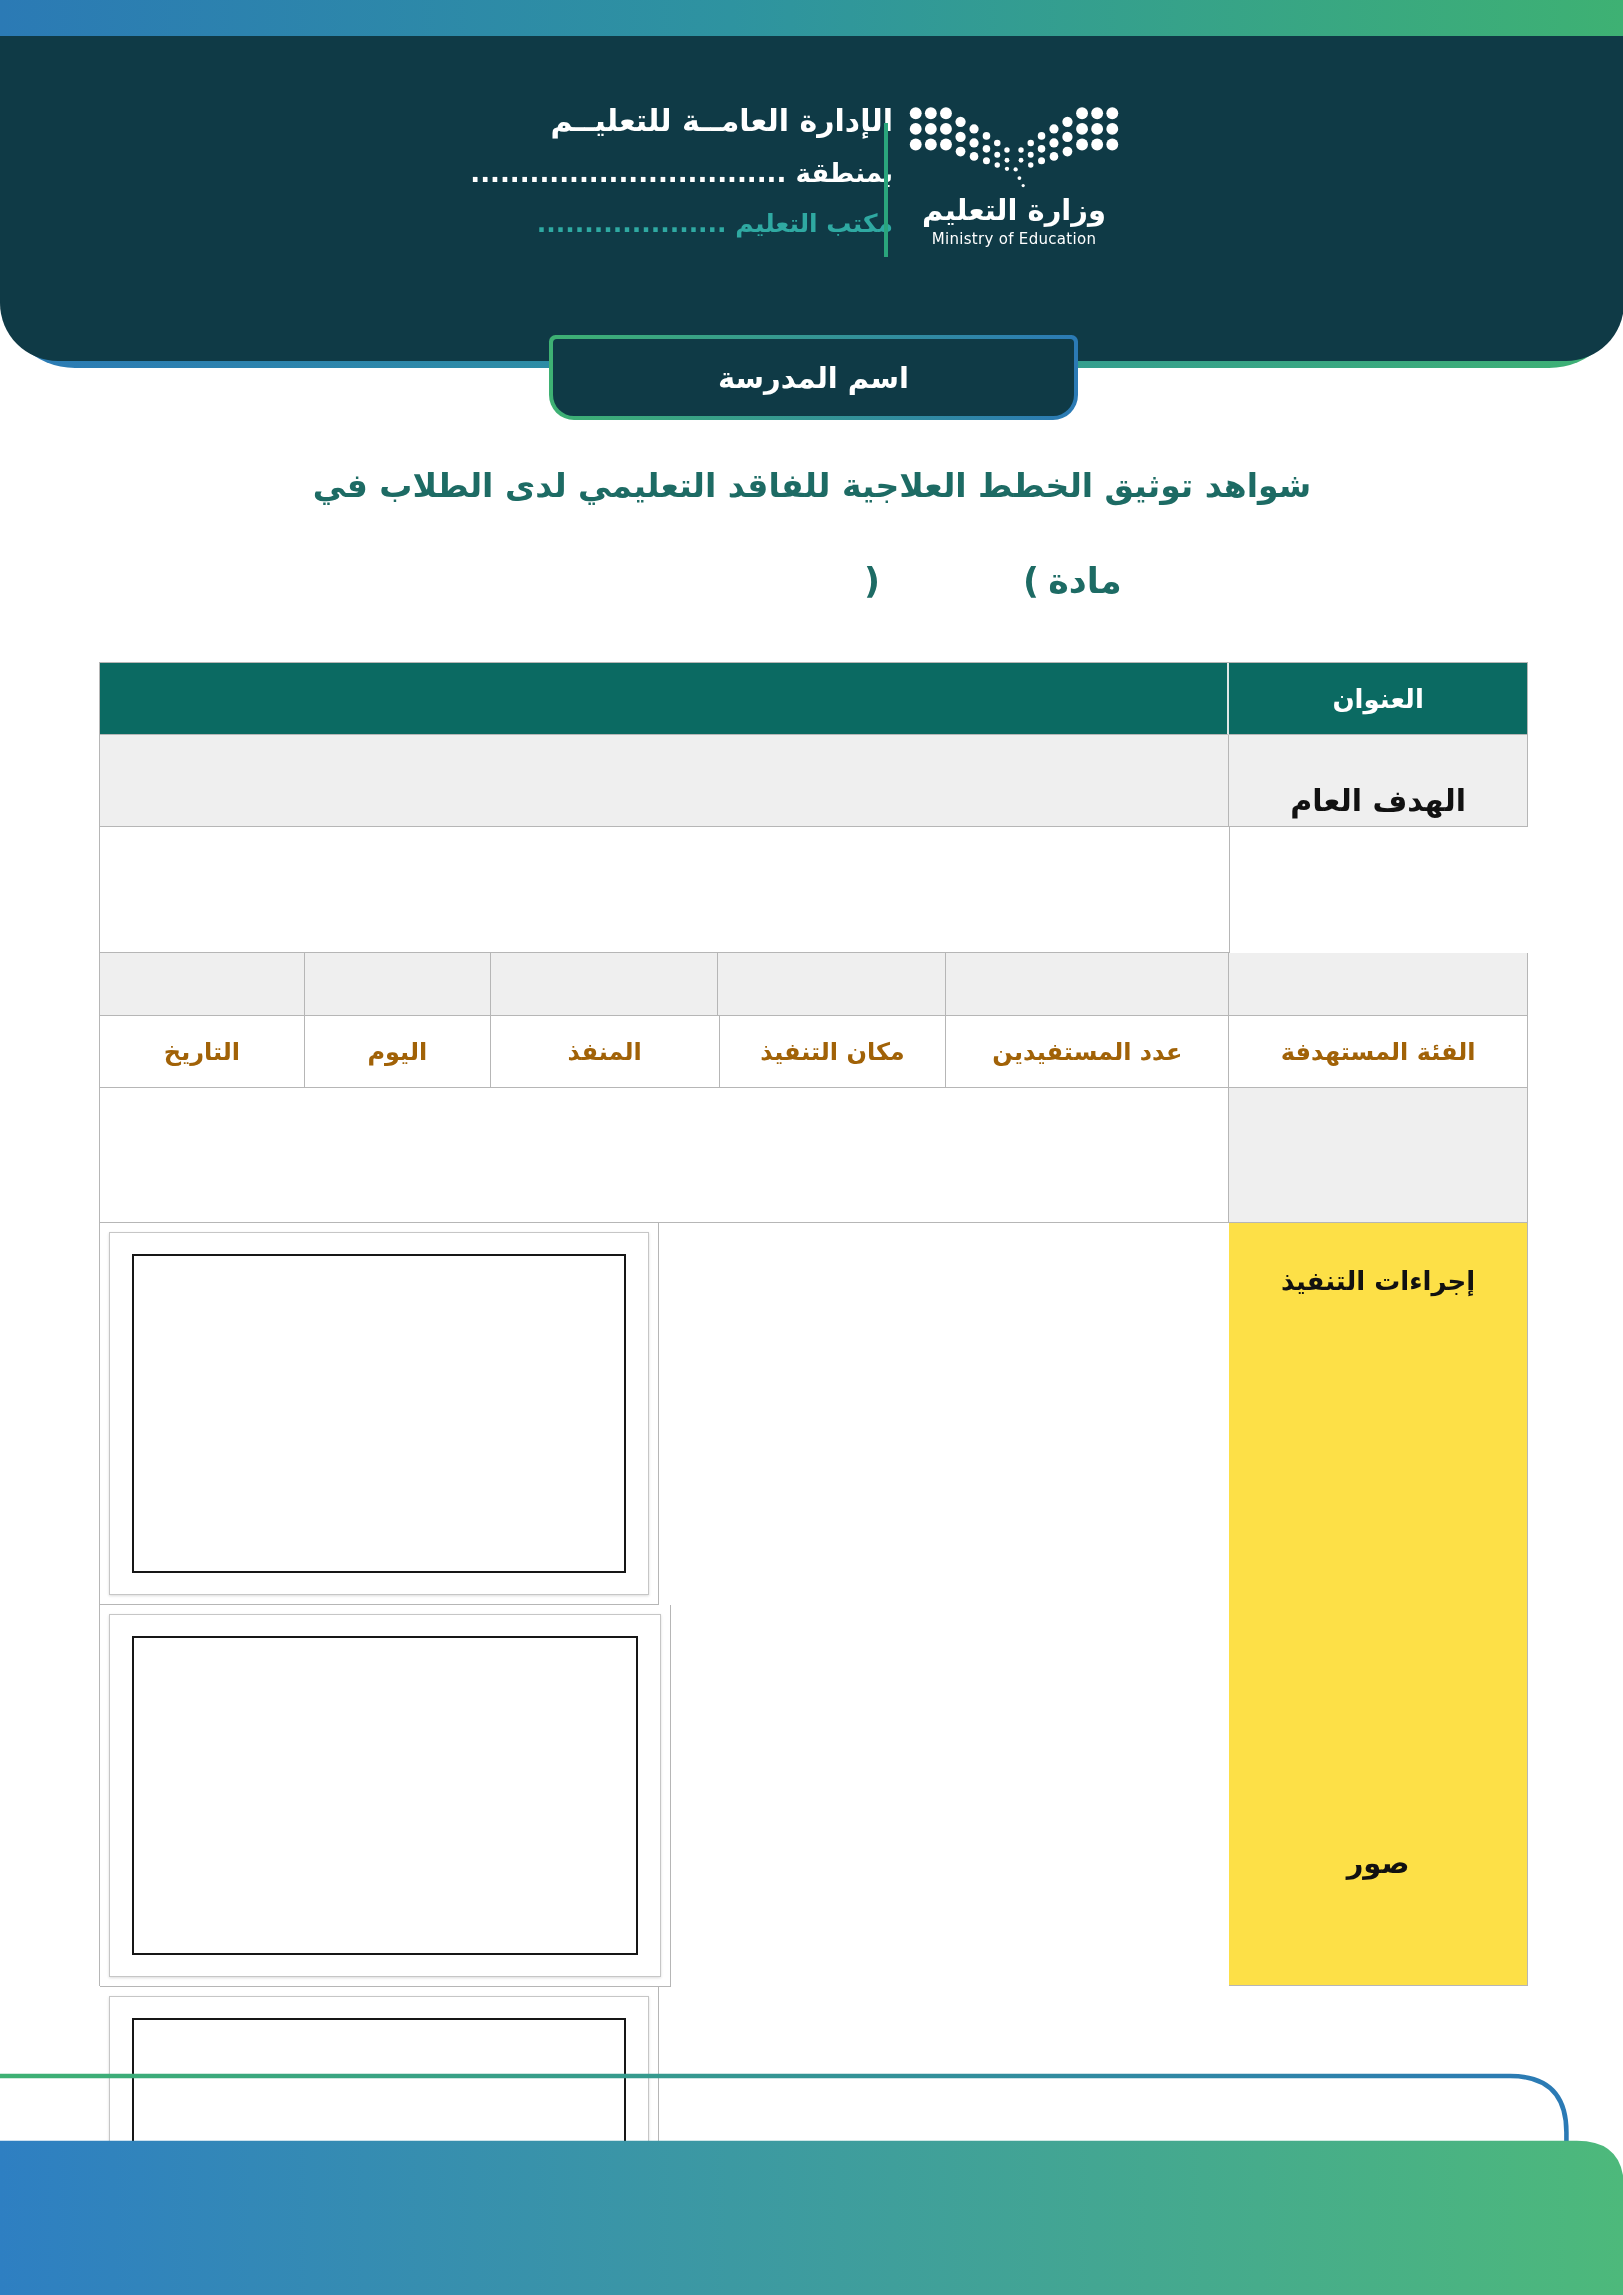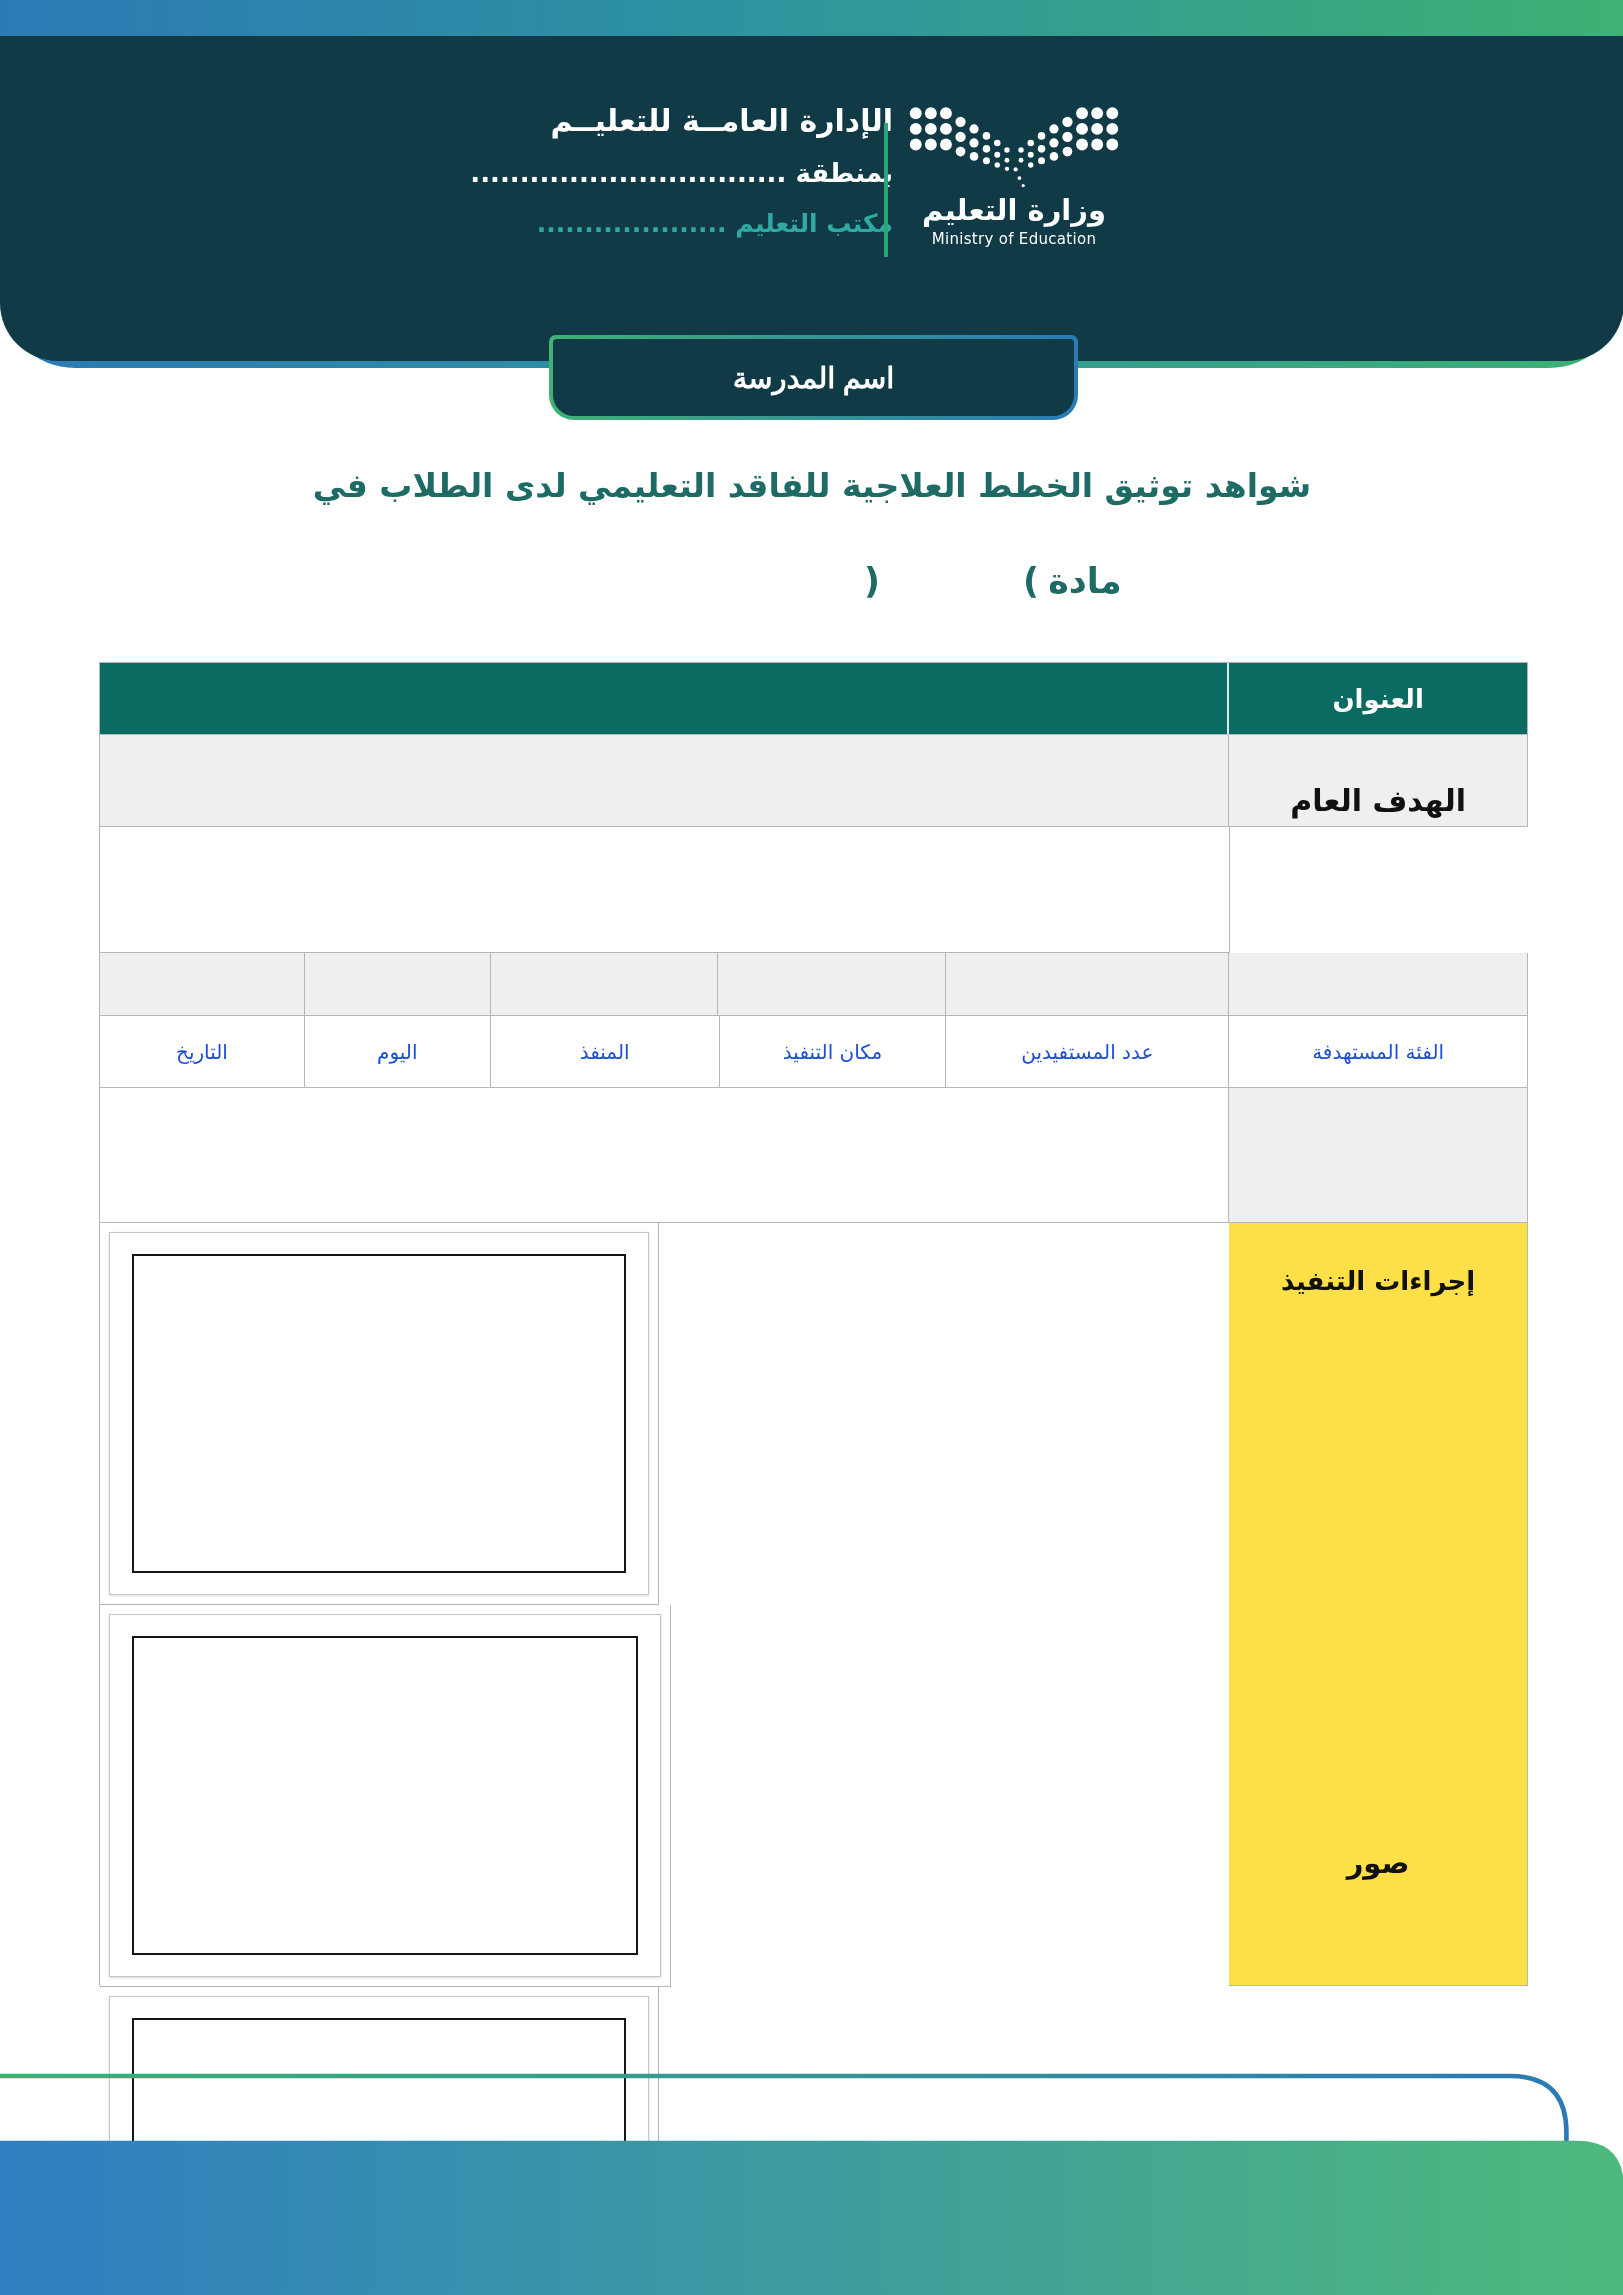--- a/index.html
+++ b/index.html
@@ -20,21 +20,21 @@
 
   .hdr-separator { position:absolute; left:884px; top:123px; width:3.9px; height:134px; background:#2aa57c; }
 
   .logo-block { position:absolute; left:906px; top:98px; width:216px; text-align:center; color:#ffffff; }
   .logo-dots { display:block; margin:0 auto; }
   .logo-ar { font-size:29px; font-weight:bold; margin-top:2.6px; }
   .logo-en { font-size:15px; margin-top:3.9px; letter-spacing:0.3px; }
 
   .school-banner { position:absolute; left:549px; top:335px; width:529px; height:85px;
     background:linear-gradient(90deg,#3eb173 0%, #2b7ab5 100%);
-    border-radius:6.5px 6.5px 25px 25px; padding:3.9px;font-family:Liberation Serif, serif; }
+    border-radius:6.5px 6.5px 25px 25px; padding:3.9px; }
   .school-banner-inner { width:100%; height:100%; background:#0f3a46; border-radius:3.9px 3.9px 21px 21px;
     display:flex; align-items:center; justify-content:center; }
   .school-banner-inner span { color:#ffffff; font-size:29px; font-weight:bold; }
 
   
   .main-title { position:absolute; left:0; top:466px; width:1624px; text-align:center;
     color:#1d6b64; font-size:33px; font-weight:bold; direction:rtl; }
   .subject-line { position:absolute; left:864px; top:551px; width:301px; height:59px;
     display:flex; align-items:center; color:#1d6b64; font-size:35px; font-weight:bold; }
   .subject-close { }
@@ -51,21 +51,21 @@
   .gray { background:#efefef; }
   .white { background:#ffffff; }
 
   .label-cell { display:flex; align-items:center; justify-content:center; direction:rtl; text-align:center; }
   .lbl-title { color:#ffffff; font-size:26px; font-weight:bold; }
   .lbl-black-lg { color:#111111; font-size:30px; font-weight:bold; }
   .lbl-black { color:#111111; font-size:26px; font-weight:bold; }
   .align-bottom { align-items:flex-end; }
 
   .col-hdr { display:flex; align-items:center; justify-content:center;
-    color:#1d4ed8; font-size:20px; font-weight:normal; direction:rtl; }
+    color:#a16207; font-size:24px; font-weight:bold; direction:rtl; }
 
   .r1 { height:72px; }
   .r2 { height:92px; }
   .r3 { height:126px; }
   .r4 { height:63px; }
   .r5 { height:72px; }
   .r6 { height:135px; }
   .w-merged { width:1130px; }
   .w-label { width:299px; }
   .c-date { width:205px; }

